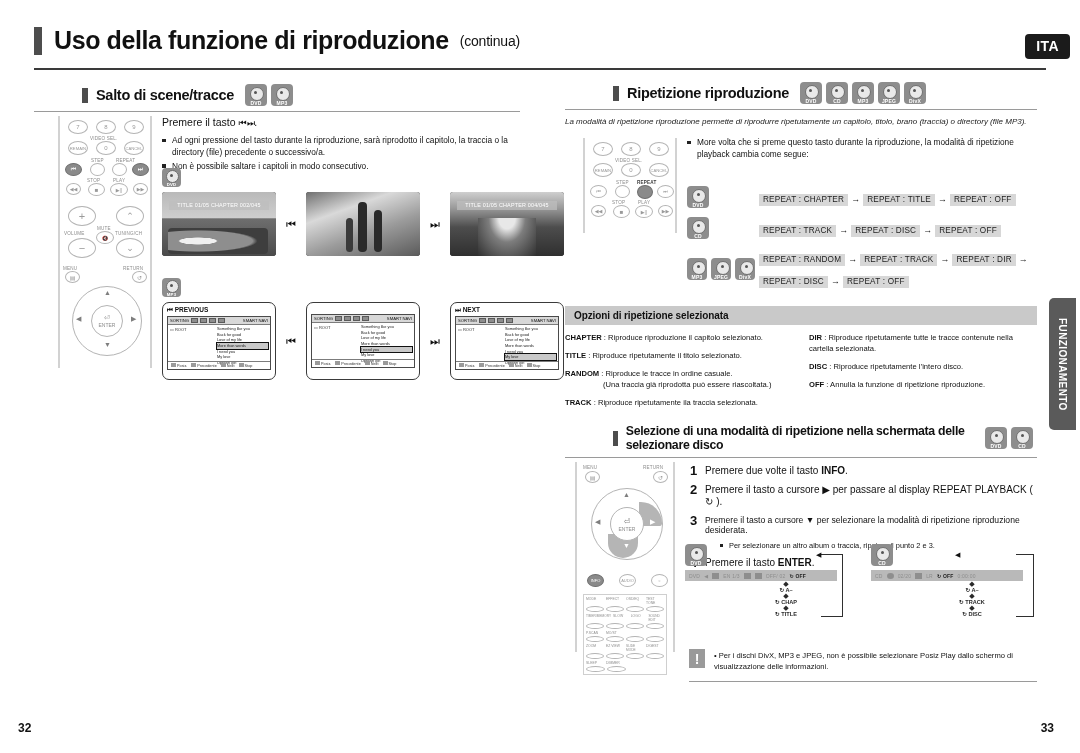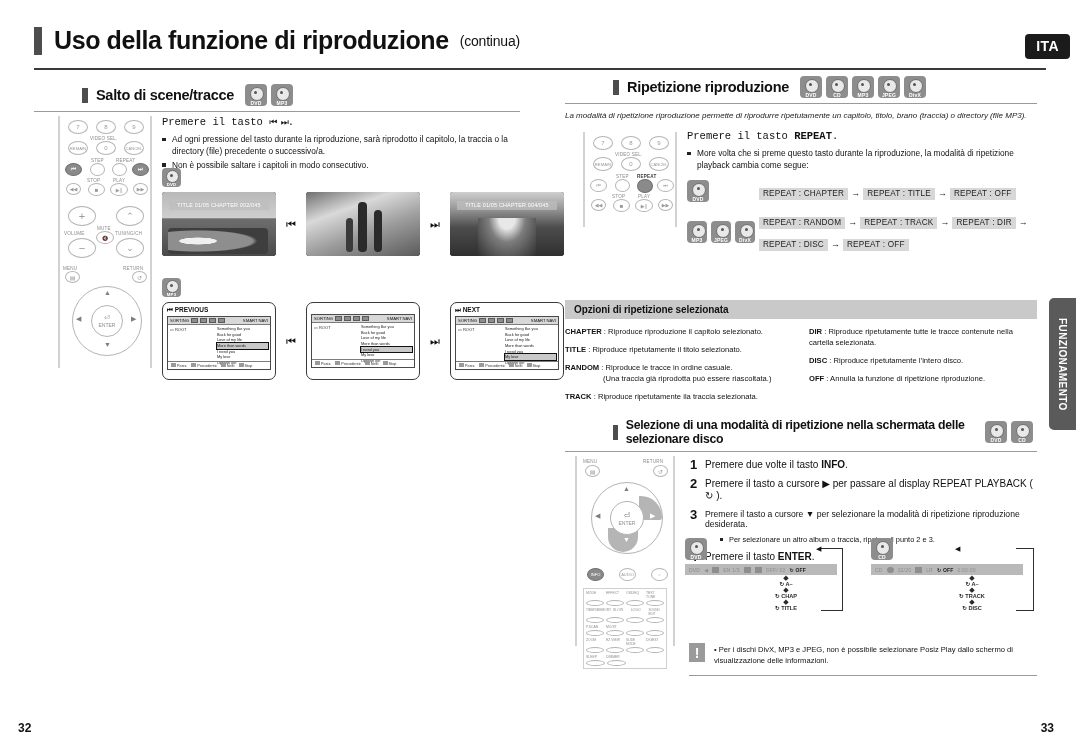--- a/index.html
+++ b/index.html
@@ -67,23 +67,23 @@
   .disc.lg > i { font-size: 5px; }
 
   
   .sec-head { display: flex; align-items: center; padding-left: 48px; }
   .sec-head .bar-mark { height: 15px; width: 6px; margin-right: 8px; }
   .sec-title { font-size: 14.5px; font-weight: bold; letter-spacing: -0.3px; }
   .sec-icons { margin-left: 11px; display: flex; align-items: center; }
 
   
   .col-left { position: absolute; left: 34px; top: 84px; width: 486px; }
-  .col-right { position: absolute; left: 565px; top: 76px; width: 472px; }
+  .col-right { position: absolute; left: 565px; top: 82px; width: 472px; }
   .sub-ital { font-size: 8px; font-style: italic; color: #222; line-height: 1.4; }
-  .press { font-size: 10.5px; margin-bottom: 5px; font-family: Liberation Mono, monospace; }
+  .press { font-size: 10.5px; margin-bottom: 5px; }
   .press b { font-weight: bold; }
   ul.bullets { list-style: none; }
   ul.bullets li {
     position: relative; padding-left: 10px;
     font-size: 8.3px; line-height: 1.5; margin-bottom: 1px;
   }
   ul.bullets li::before {
     content: ""; position: absolute; left: 0; top: 4.5px;
     width: 3.5px; height: 3.5px; background: #222;
   }
@@ -501,41 +501,48 @@
       <div class="rbtn" style="left:72px;top:47px;width:17px;height:13px;font-size:5px;">⏭</div>
       <div class="rlabel" style="left:27px;top:62px;">STOP</div>
       <div class="rlabel" style="left:53px;top:62px;">PLAY</div>
       <div class="rbtn" style="left:6px;top:67px;width:15px;height:12px;font-size:5px;">◀◀</div>
       <div class="rbtn" style="left:28px;top:67px;width:17px;height:13px;font-size:6px;">■</div>
       <div class="rbtn" style="left:50px;top:67px;width:18px;height:13px;font-size:5px;">▶||</div>
       <div class="rbtn" style="left:73px;top:67px;width:15px;height:12px;font-size:5px;">▶▶</div>
     </div>
 
     <div style="position:absolute;left:122px;top:54px;width:350px;">
-      <div class="press">
-        <span>Premere il tasto </span><b>REPEAT</b><span>.</span>
-      </div>
       <ul class="bullets">
         <li>More volta che si preme questo tasto durante la riproduzione, la modalità di ripetizione playback cambia come segue:</li>
       </ul>
     </div>
 
     <div style="position:absolute;left:122px;top:104px;width:350px;">
 
       <div style="display:flex;align-items:center;margin-bottom:9px;">
         <div style="width:72px;display:flex;">
           <span class="disc lg">
               <i>DVD</i>
             </span>
         </div>
         <div>
           <span class="rep-chip">REPEAT : CHAPTER</span><span class="rep-arrow">→</span><span class="rep-chip">REPEAT : TITLE</span><span class="rep-arrow">→</span><span class="rep-chip">REPEAT : OFF</span>
         </div>
       </div>
 
+      <div style="display:flex;align-items:center;margin-bottom:9px;">
+        <div style="width:72px;display:flex;">
+          <span class="disc lg">
+              <i>CD</i>
+            </span>
+        </div>
+        <div>
+          <span class="rep-chip">REPEAT : TRACK</span><span class="rep-arrow">→</span><span class="rep-chip">REPEAT : DISC</span><span class="rep-arrow">→</span><span class="rep-chip">REPEAT : OFF</span>
+        </div>
+      </div>
 
       <div style="display:flex;align-items:flex-start;">
         <div style="width:72px;display:flex;padding-top:10px;">
           <span class="disc lg">
               <i>MP3</i>
             </span>
           <span class="disc lg">
               <i>JPEG</i>
             </span>
           <span class="disc lg">

